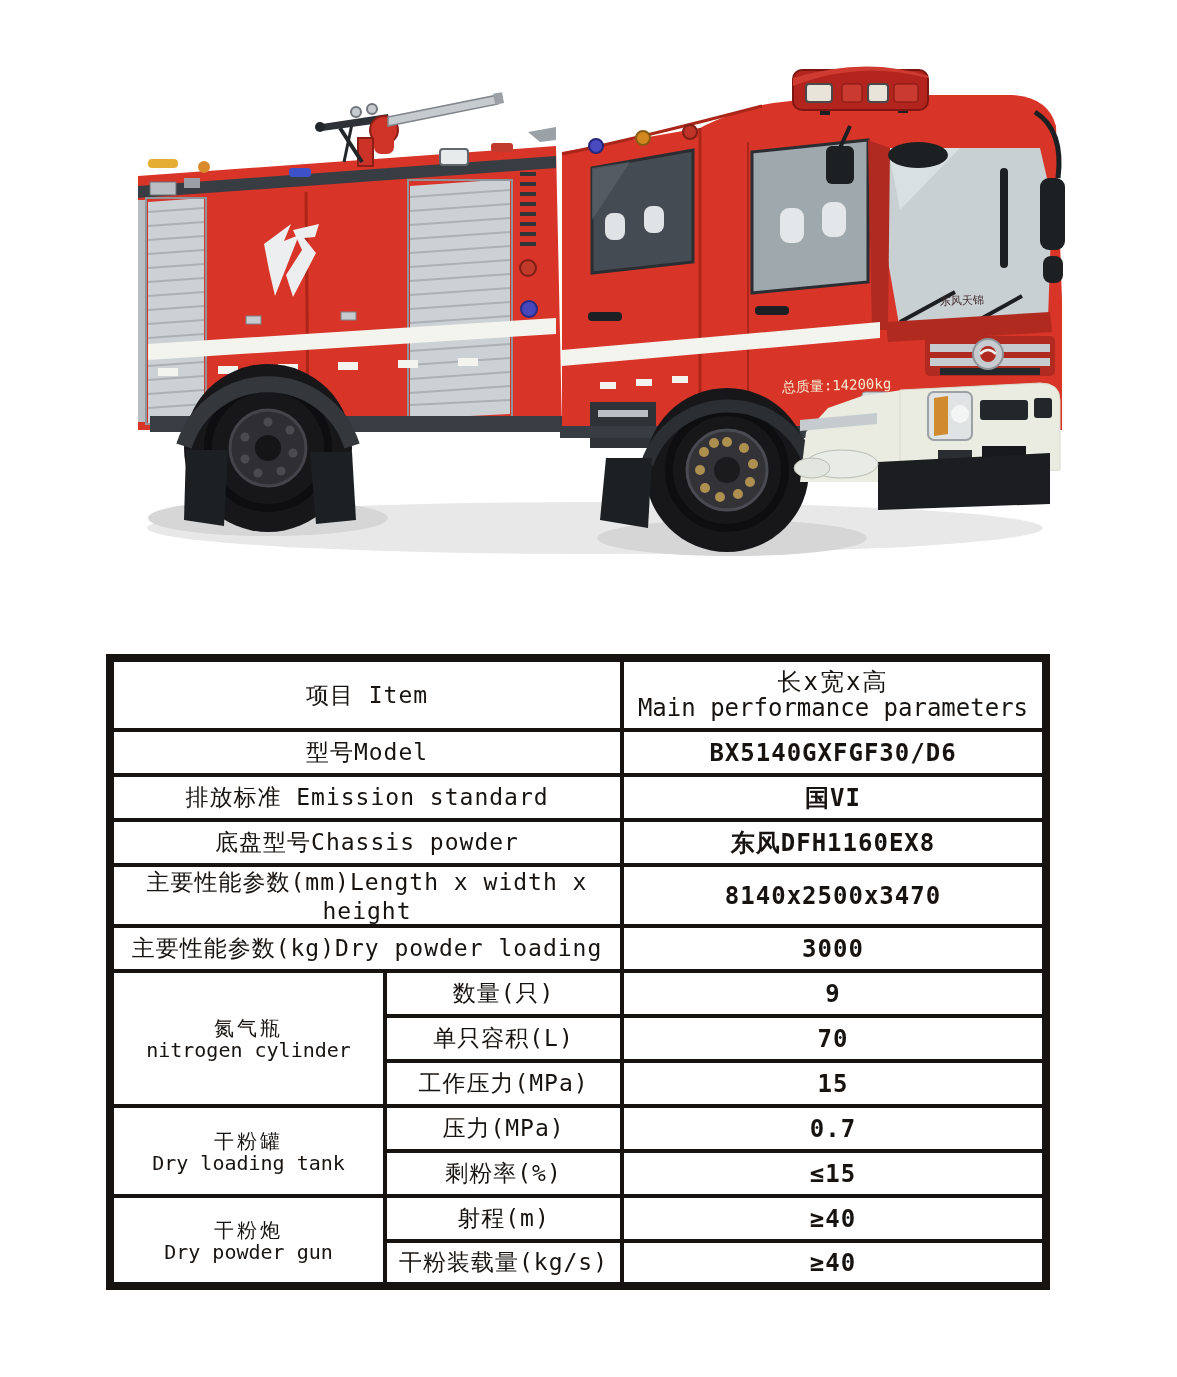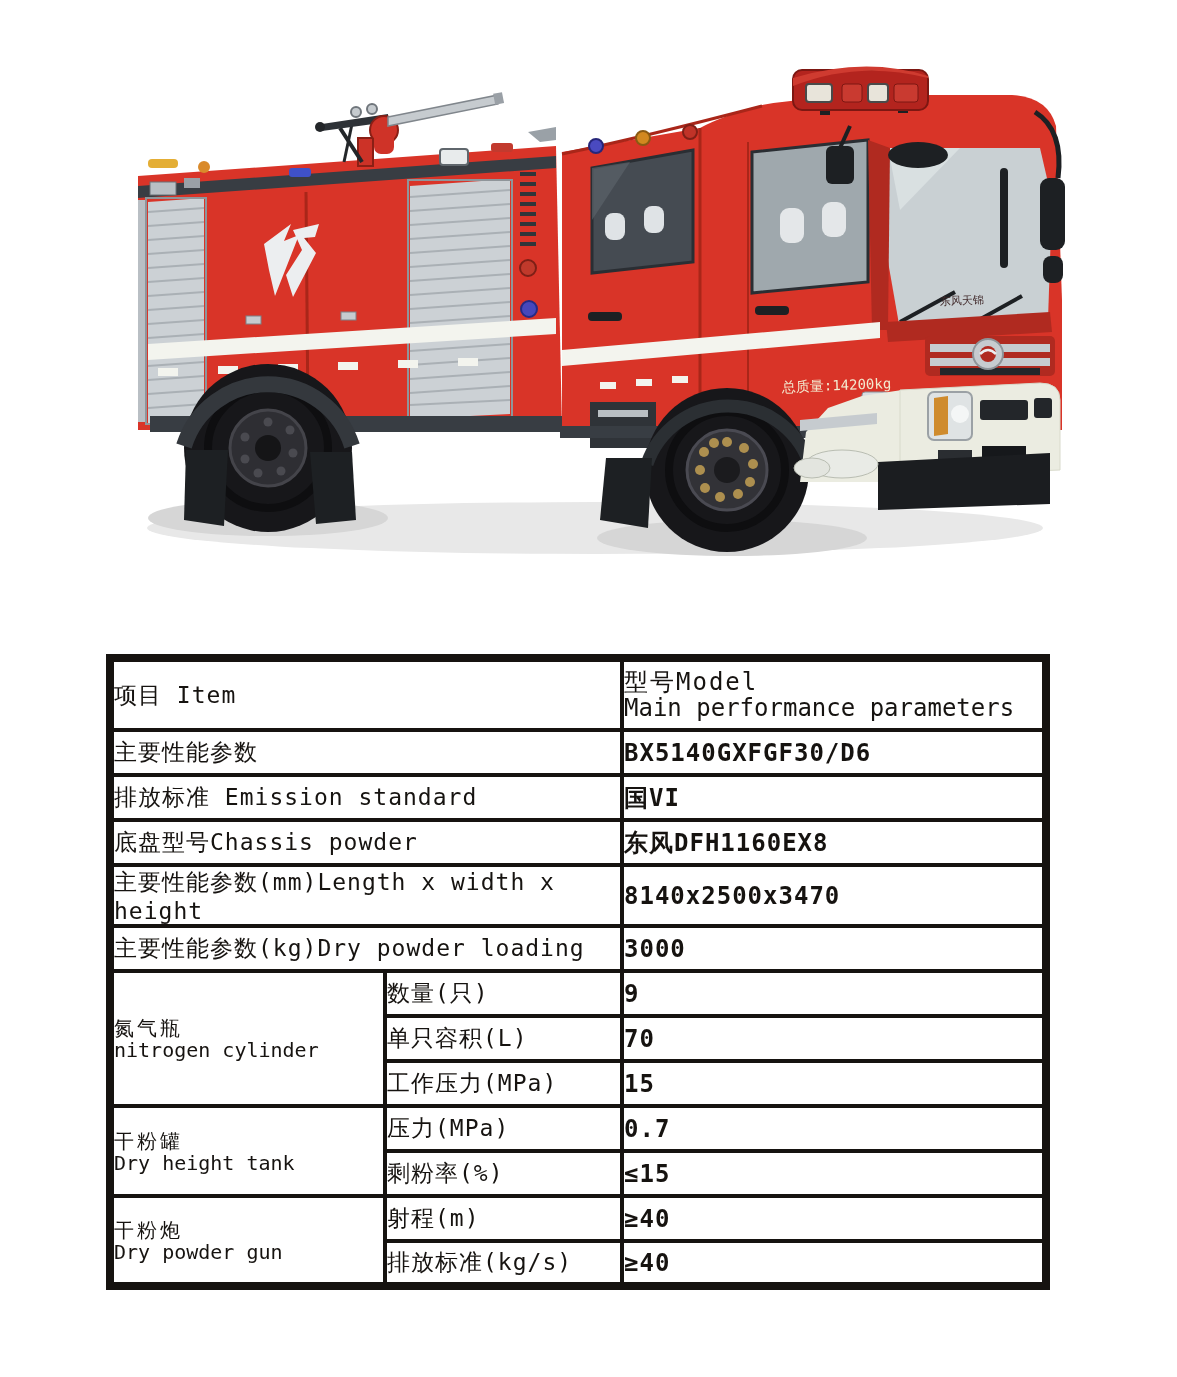--- a/index.html
+++ b/index.html
@@ -6,21 +6,21 @@
   body{width:1177px;height:1377px;position:relative;
        font-family:"DejaVu Sans Mono","Liberation Mono",monospace;color:#111;}
   .truck-figure{width:1177px;height:620px;margin:0;position:relative;}
   .truck-figure svg{display:block;}
 
   
   table.spec{border-collapse:collapse;table-layout:fixed;
              width:944px;margin:34px 0 0 106px;
              border:8px solid var(--table_border,#161310);}
   table.spec td{border:4px solid var(--table_border,#161310);
-                vertical-align:middle;padding:0;overflow:hidden;
+                text-align:center;vertical-align:middle;padding:0;overflow:hidden;
                 color:var(--text_black,#161310);}
   tr.hdr{height:72px;}
   tr.r{height:45px;}
   .cell-item{font-size:23px;letter-spacing:1px;}
   .cell-value{font-size:24px;letter-spacing:1px;font-weight:bold;}
   .two-line .cn{font-size:24px;line-height:1.15;letter-spacing:2px;}
   .two-line .en{font-size:24px;line-height:1.05;letter-spacing:0px;}
   .group-cell .cn{font-size:20px;line-height:1.2;letter-spacing:3px;}
   .group-cell .en{font-size:20px;line-height:1.05;}
 
@@ -311,26 +311,26 @@
 <table class="spec">
   <colgroup>
       <col style="width:275px">
       <col style="width:237px">
       <col style="width:424px">
     </colgroup>
   <tbody>
       <tr class="hdr">
     <td colspan="2" class="cell-item">项目 Item</td>
     <td class="two-line">
-      <div class="cn">型号Model</div>
+      <div class="cn">长x宽x高</div>
       <div class="en">Main performance parameters</div>
     </td>
   </tr>
   <tr class="r">
-    <td colspan="2" class="cell-item">主要性能参数</td>
+    <td colspan="2" class="cell-item">型号Model</td>
     <td class="cell-value">BX5140GXFGF30/D6</td>
   </tr>
   <tr class="r">
     <td colspan="2" class="cell-item">排放标准 Emission standard</td>
     <td class="cell-value">国VI</td>
   </tr>
   <tr class="r">
     <td colspan="2" class="cell-item">底盘型号Chassis powder</td>
     <td class="cell-value">东风DFH1160EX8</td>
   </tr>
@@ -356,36 +356,36 @@
     <td class="cell-value">70</td>
   </tr>
   <tr class="r">
     <td class="cell-item">工作压力(MPa)</td>
     <td class="cell-value">15</td>
   </tr>
 
   <tr class="r">
     <td rowspan="2" class="group-cell">
       <div class="cn">干粉罐</div>
-      <div class="en">Dry height tank</div>
+      <div class="en">Dry loading tank</div>
     </td>
     <td class="cell-item">压力(MPa)</td>
     <td class="cell-value">0.7</td>
   </tr>
   <tr class="r">
     <td class="cell-item">剩粉率(%)</td>
     <td class="cell-value">≤15</td>
   </tr>
 
   <tr class="r">
     <td rowspan="2" class="group-cell">
       <div class="cn">干粉炮</div>
       <div class="en">Dry powder gun</div>
     </td>
     <td class="cell-item">射程(m)</td>
     <td class="cell-value">≥40</td>
   </tr>
   <tr class="r">
-    <td class="cell-item">排放标准(kg/s)</td>
+    <td class="cell-item">干粉装载量(kg/s)</td>
     <td class="cell-value">≥40</td>
   </tr>
 </tbody>
   </table>
 
 </body></html>

